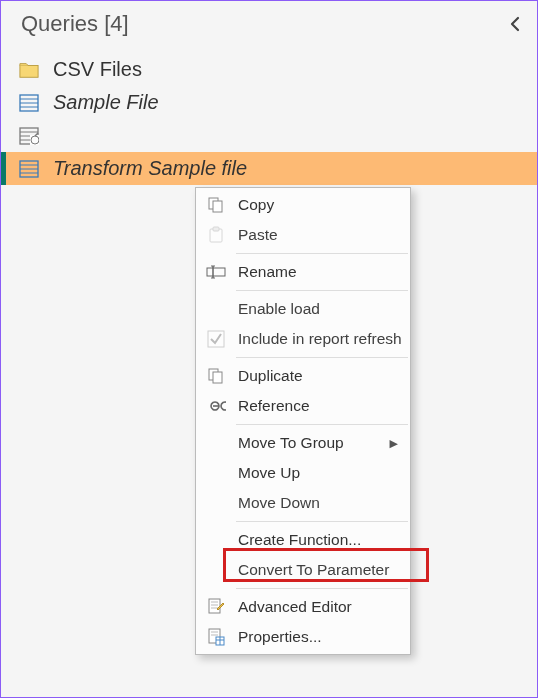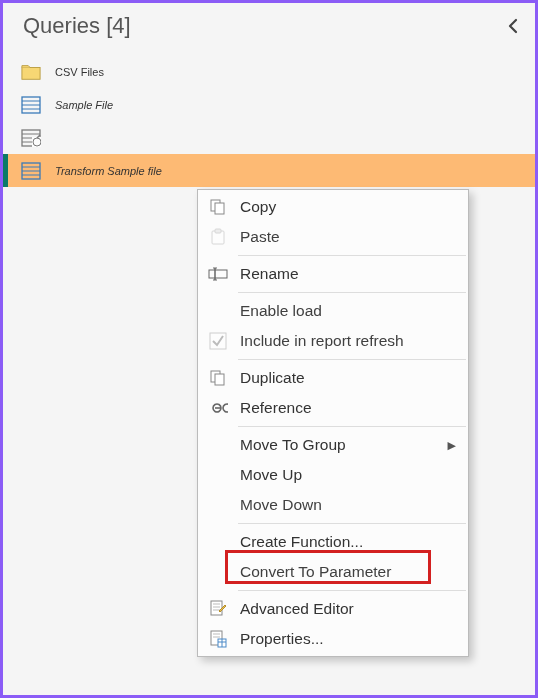--- a/index.html
+++ b/index.html
@@ -8,21 +8,21 @@
     width: 538px; height: 698px;
     font-family: "Segoe UI", Tahoma, sans-serif;
     font-size: 15px;
     color: #444;
     background: #f5f5f5;
     overflow: hidden;
   }
   .panel {
     width: 538px; height: 698px;
     background: #f5f5f5;
-    border: 3px solid #8b5cf6;
+    border: 1px solid #8b5cf6;
     position: relative;
   }
   .header {
     display: flex;
     align-items: center;
     justify-content: space-between;
     padding: 10px 14px 16px 20px;
     font-size: 22px;
     color: #555;
     font-weight: 400;
@@ -48,28 +48,28 @@
     position: relative;
   }
   .query-item.selected::before {
     content: "";
     position: absolute;
     left: 0; top: 0; bottom: 0;
     width: 5px;
     background: #0b7a67;
   }
   .q-icon { width: 20px; height: 20px; flex-shrink:0; display:flex; align-items:center; justify-content:center; }
-  .q-label { font-size: 11px; }
+  .q-label { font-size: 20px; }
 
   
   .context-menu {
     position: absolute;
     left: 194px;
     top: 186px;
-    width: 272px;
+    width: 216px;
     background: #fcfcfc;
     border: 1px solid #bbb;
     box-shadow: 4px 4px 8px rgba(0,0,0,0.20);
     padding: 2px 0;
   }
   .menu-item {
     display: flex;
     align-items: center;
     height: 30px;
     padding-left: 8px;

